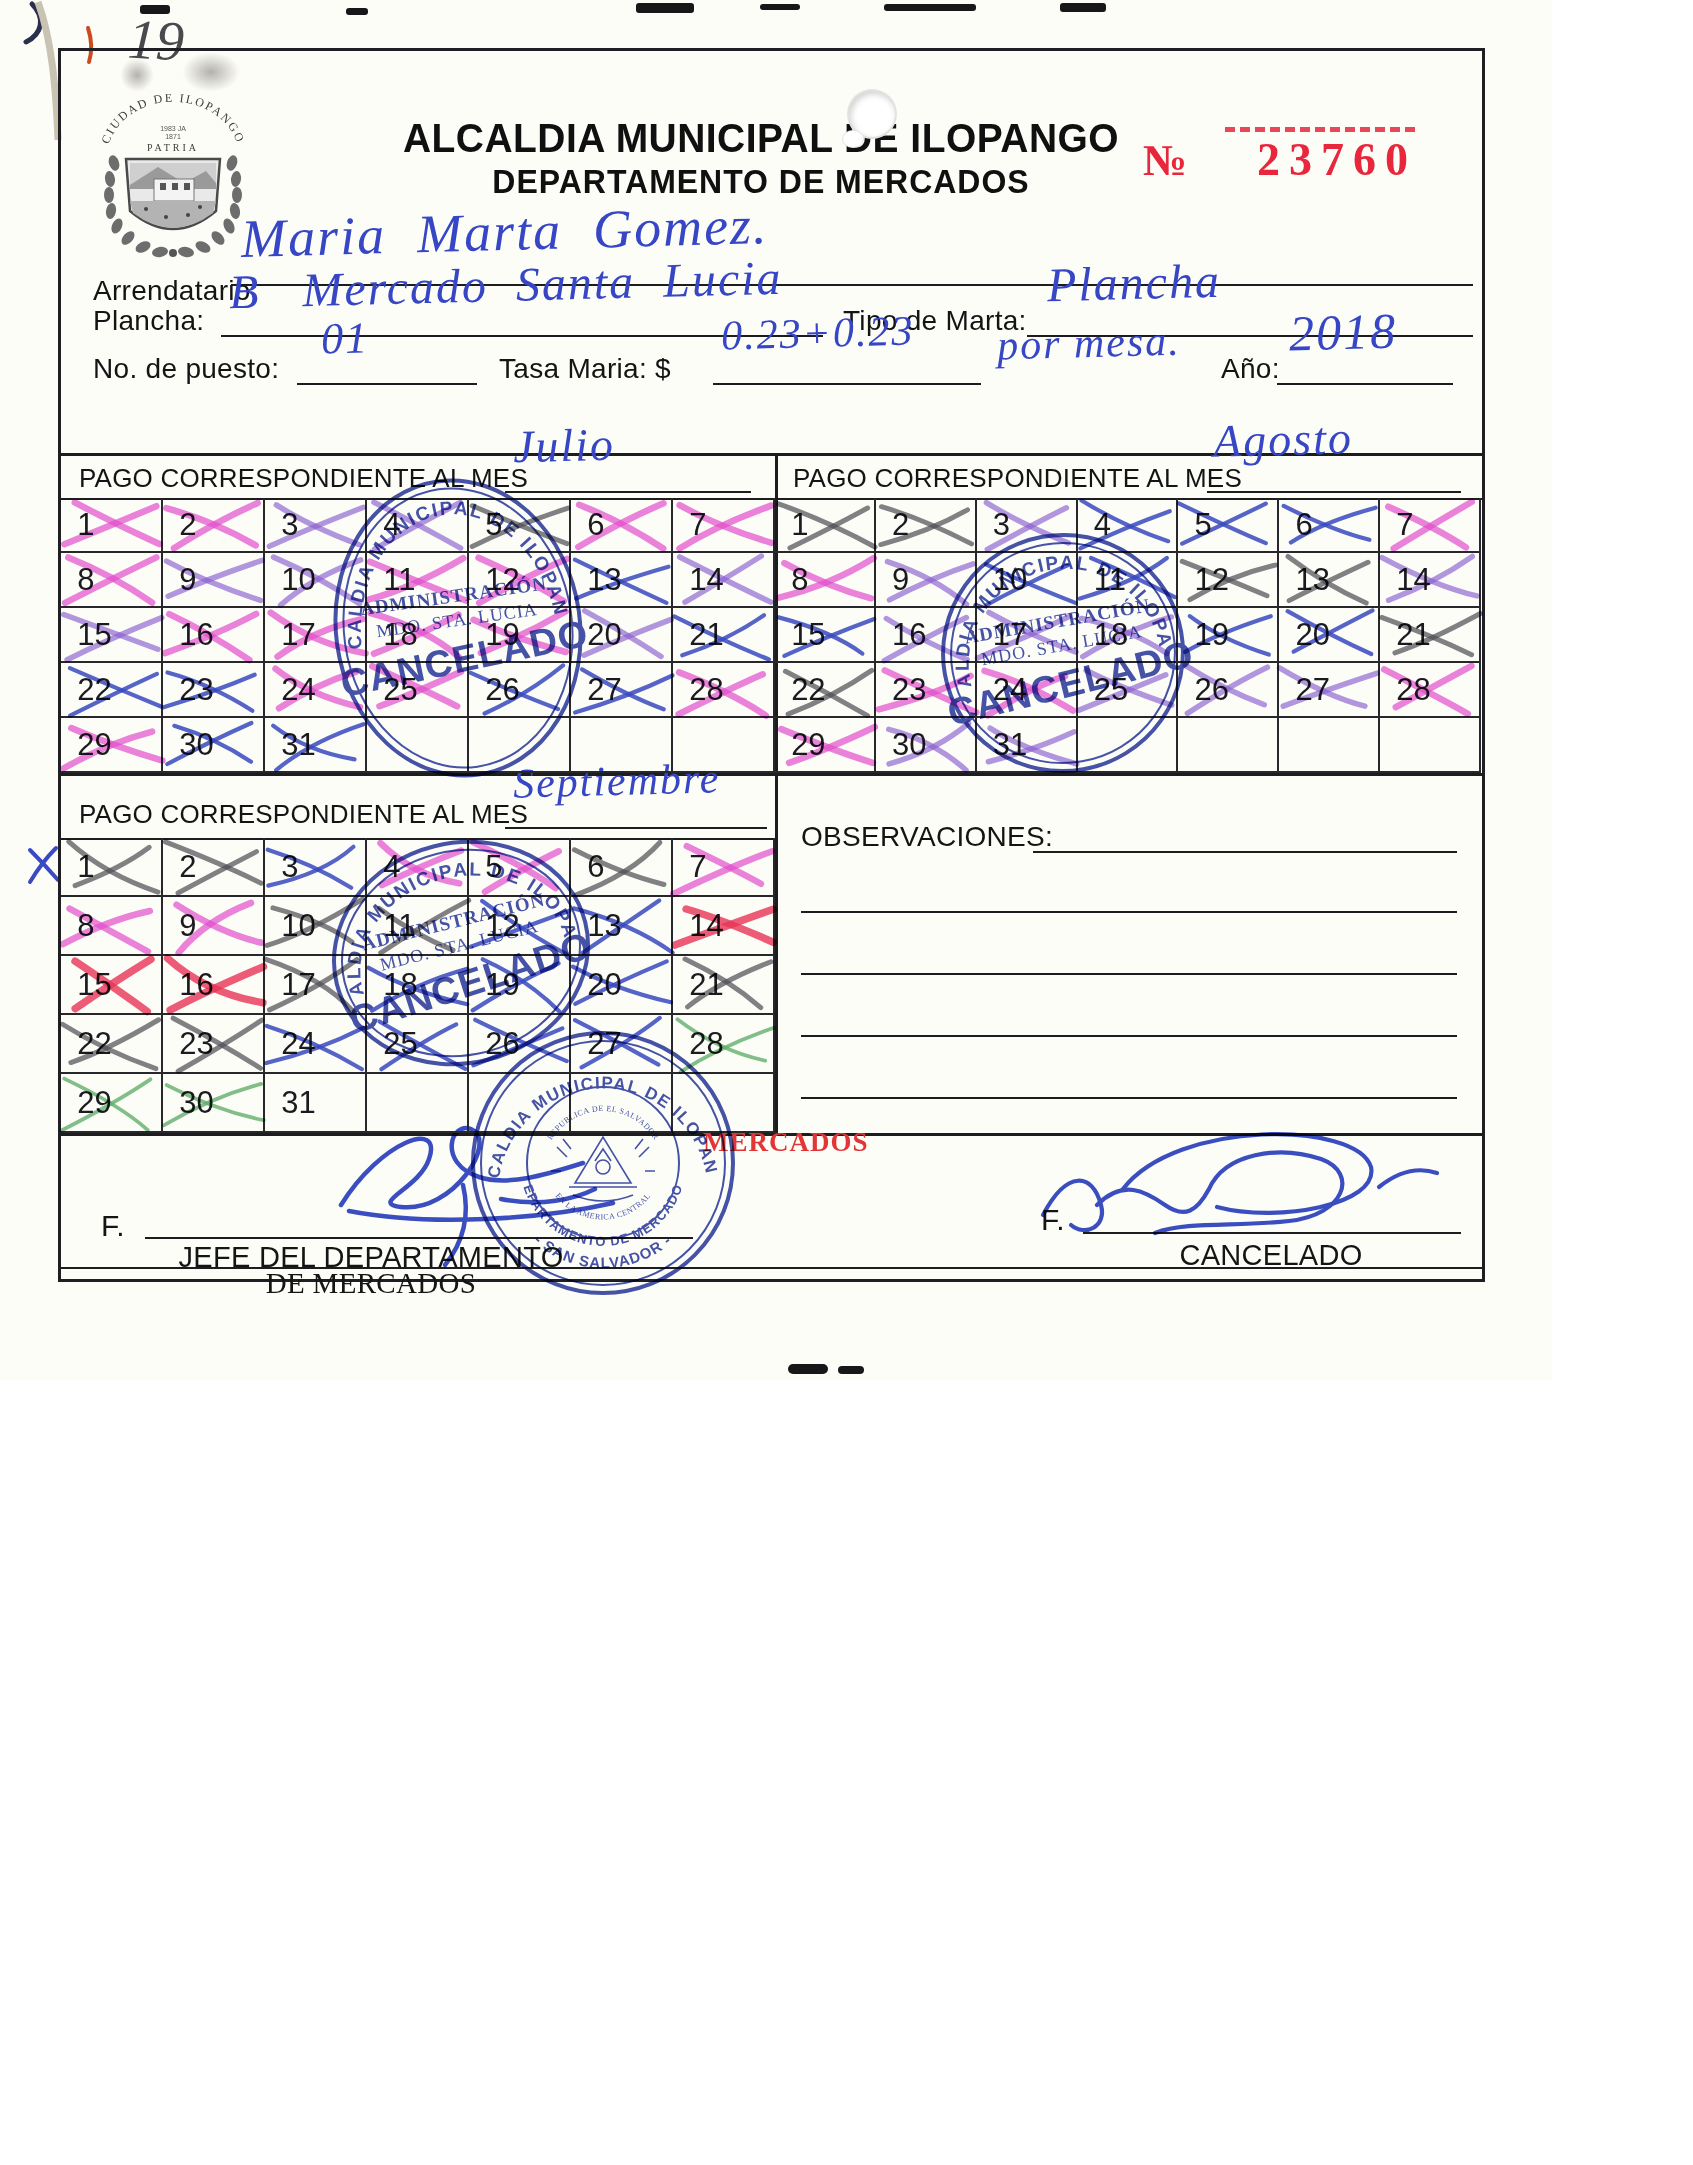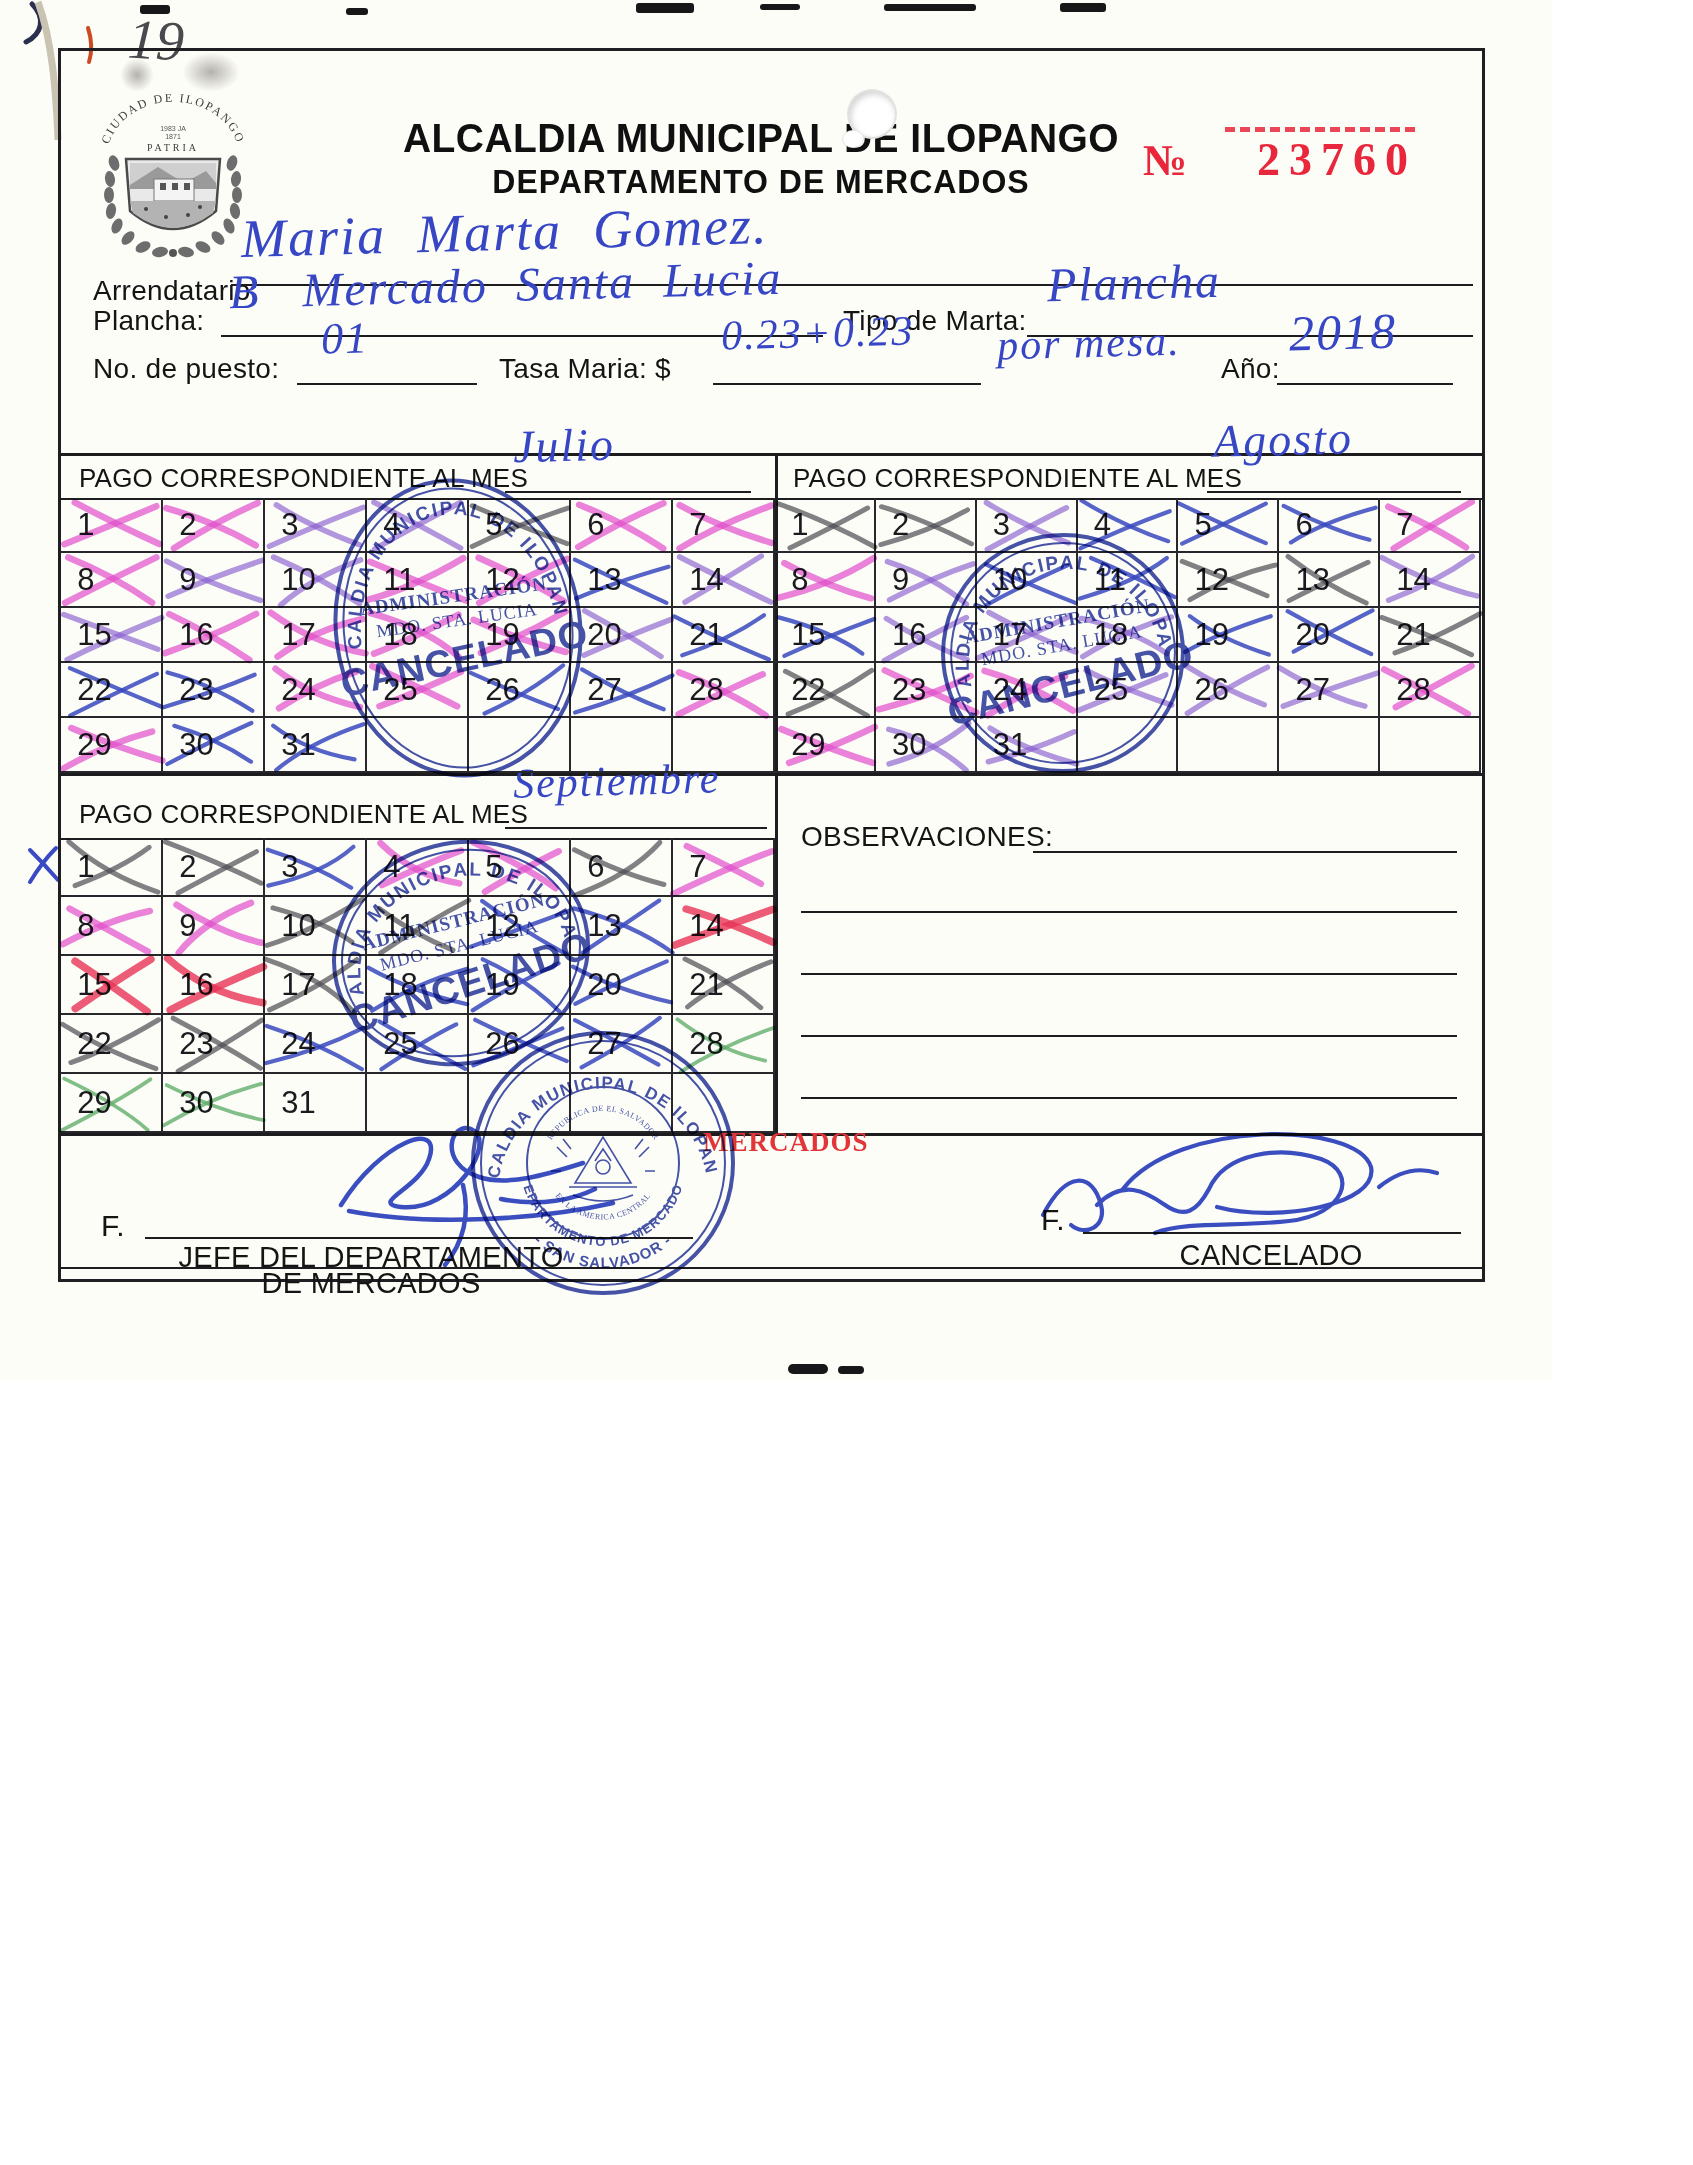--- a/index.html
+++ b/index.html
@@ -163,21 +163,21 @@
       <div class="abs lbl" style="left:740px;top:770px;font-size:28px;">OBSERVACIONES:</div>
       <div class="hline" style="left:972px;top:800px;width:424px;"></div>
       <div class="hline" style="left:740px;top:860px;width:656px;"></div>
       <div class="hline" style="left:740px;top:922px;width:656px;"></div>
       <div class="hline" style="left:740px;top:984px;width:656px;"></div>
       <div class="hline" style="left:740px;top:1046px;width:656px;"></div>
 
       <div class="abs lbl" style="left:40px;top:1158px;font-size:30px;">F.</div>
       <div class="hline" style="left:84px;top:1186px;width:548px;"></div>
       <div class="abs role" style="left:100px;top:1190px;width:420px;">JEFE DEL DEPARTAMENTO</div>
-      <div class="abs role" style="left:100px;top:1216px;width:420px;">DE MERCADOS</div>
+      <div class="abs role" style="left:100px;top:1216px;width:420px;font-family:Liberation Serif, serif;">DE MERCADOS</div>
 
       <div class="abs lbl" style="left:980px;top:1152px;font-size:30px;">F.</div>
       <div class="hline" style="left:1022px;top:1181px;width:378px;"></div>
       <div class="abs role" style="left:1080px;top:1188px;width:260px;">CANCELADO</div>
 
       <div class="abs original" style="left:642px;top:1076px;">MERCADOS</div>
 
       <svg class="sig" style="left:250px;top:1062px;" width="400" height="160" viewBox="0 0 400 160">
         <g stroke="#2b3fc2" stroke-width="4.5" fill="none" stroke-linecap="round" opacity=".92">
           <path d="M30 92 C 70 28, 132 6, 118 46 C 108 76, 58 90, 90 94 C 142 100, 188 28, 160 16 C 140 8, 126 50, 168 64 C 198 74, 240 60, 272 50"></path>

